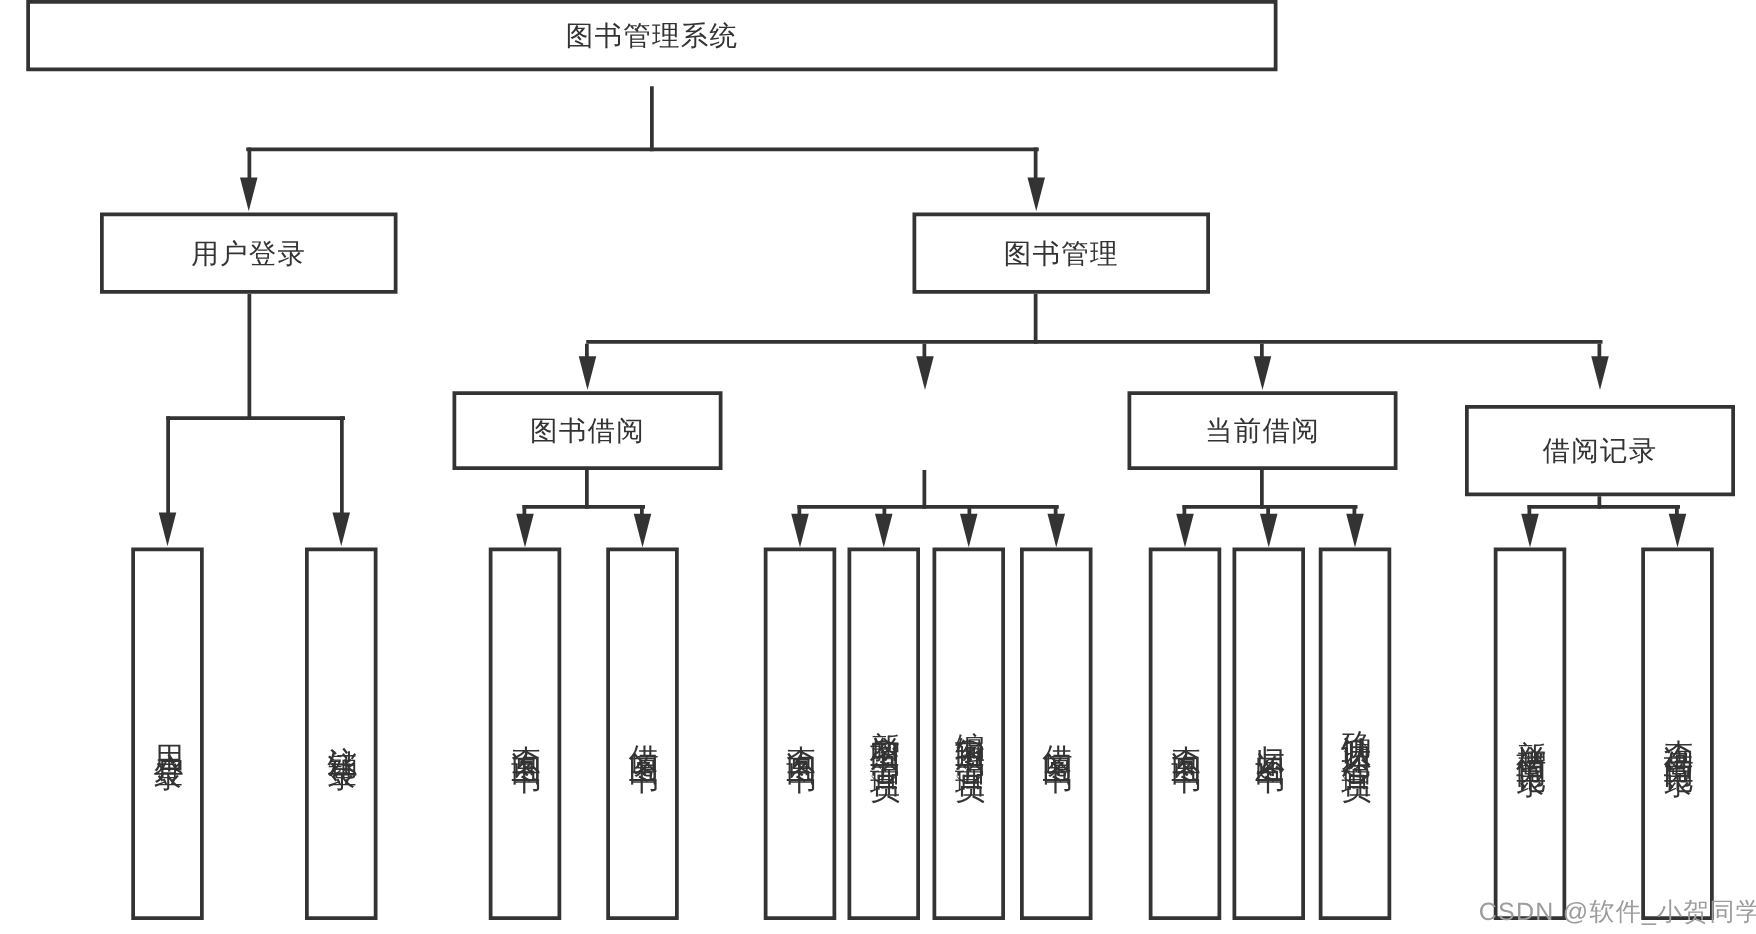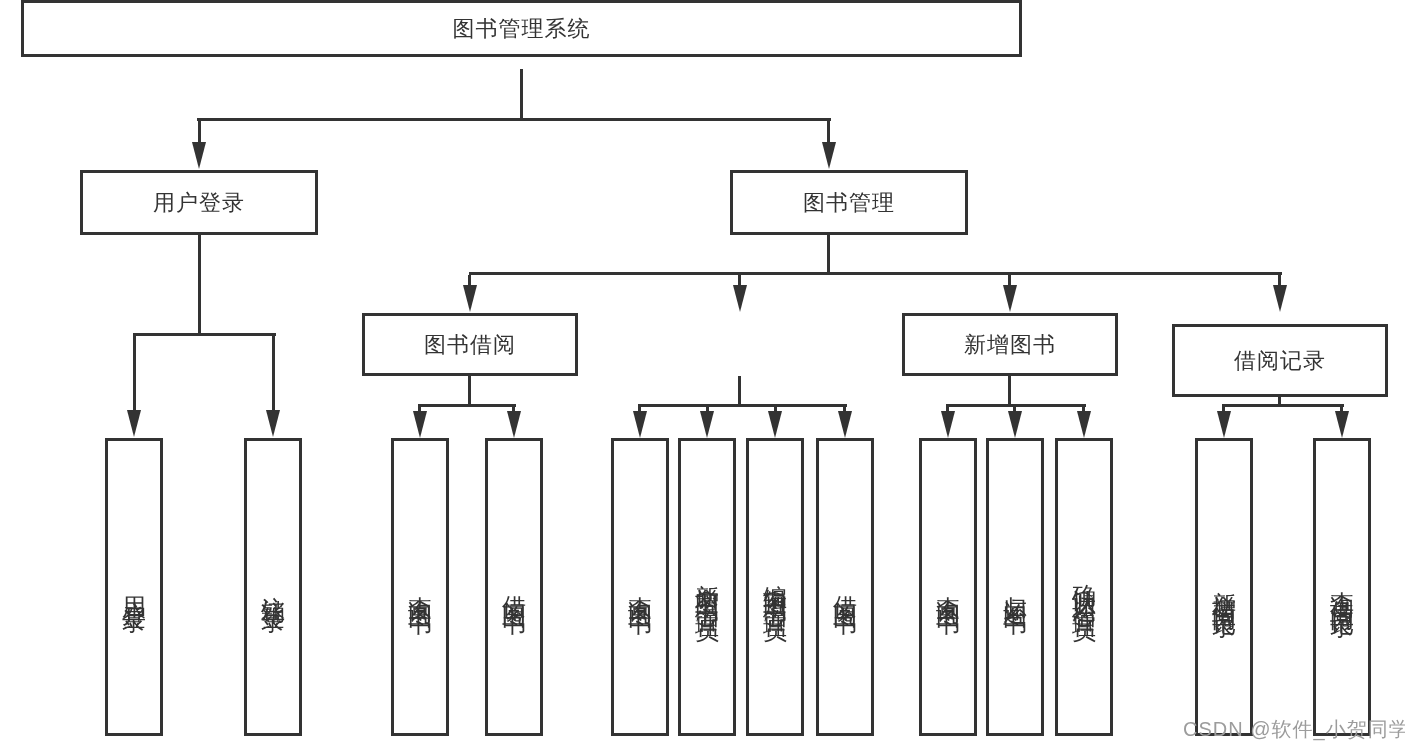--- a/index.html
+++ b/index.html
@@ -99,21 +99,21 @@
   <div class="vline" style="left:468px; top:275px; height:12px;"></div>
   <div class="arrow" style="left:463px; top:285px;"></div>
   <div class="vline" style="left:738px; top:275px; height:12px;"></div>
   <div class="arrow" style="left:733px; top:285px;"></div>
   <div class="vline" style="left:1008px; top:275px; height:12px;"></div>
   <div class="arrow" style="left:1003px; top:285px;"></div>
   <div class="vline" style="left:1278px; top:275px; height:12px;"></div>
   <div class="arrow" style="left:1273px; top:285px;"></div>
 
   <div class="box" style="left:362px; top:313px; width:216px; height:63px;">图书借阅</div>
-  <div class="box" style="left:902px; top:313px; width:216px; height:63px;">新增图书</div>
+  <div class="box" style="left:902px; top:313px; width:216px; height:63px;">当前借阅</div>
   <div class="box" style="left:1172px; top:324px; width:216px; height:73px;">借阅记录</div>
 
   <div class="vline" style="left:468px; top:376px; height:31px;"></div>
   <div class="hline" style="left:418px; top:404px; width:98px;"></div>
   <div class="vline" style="left:418px; top:404px; height:10px;"></div>
   <div class="arrow" style="left:413px; top:411px;"></div>
   <div class="vline" style="left:512px; top:404px; height:10px;"></div>
   <div class="arrow" style="left:507px; top:411px;"></div>
 
   <div class="vline" style="left:738px; top:376px; height:31px;"></div>

